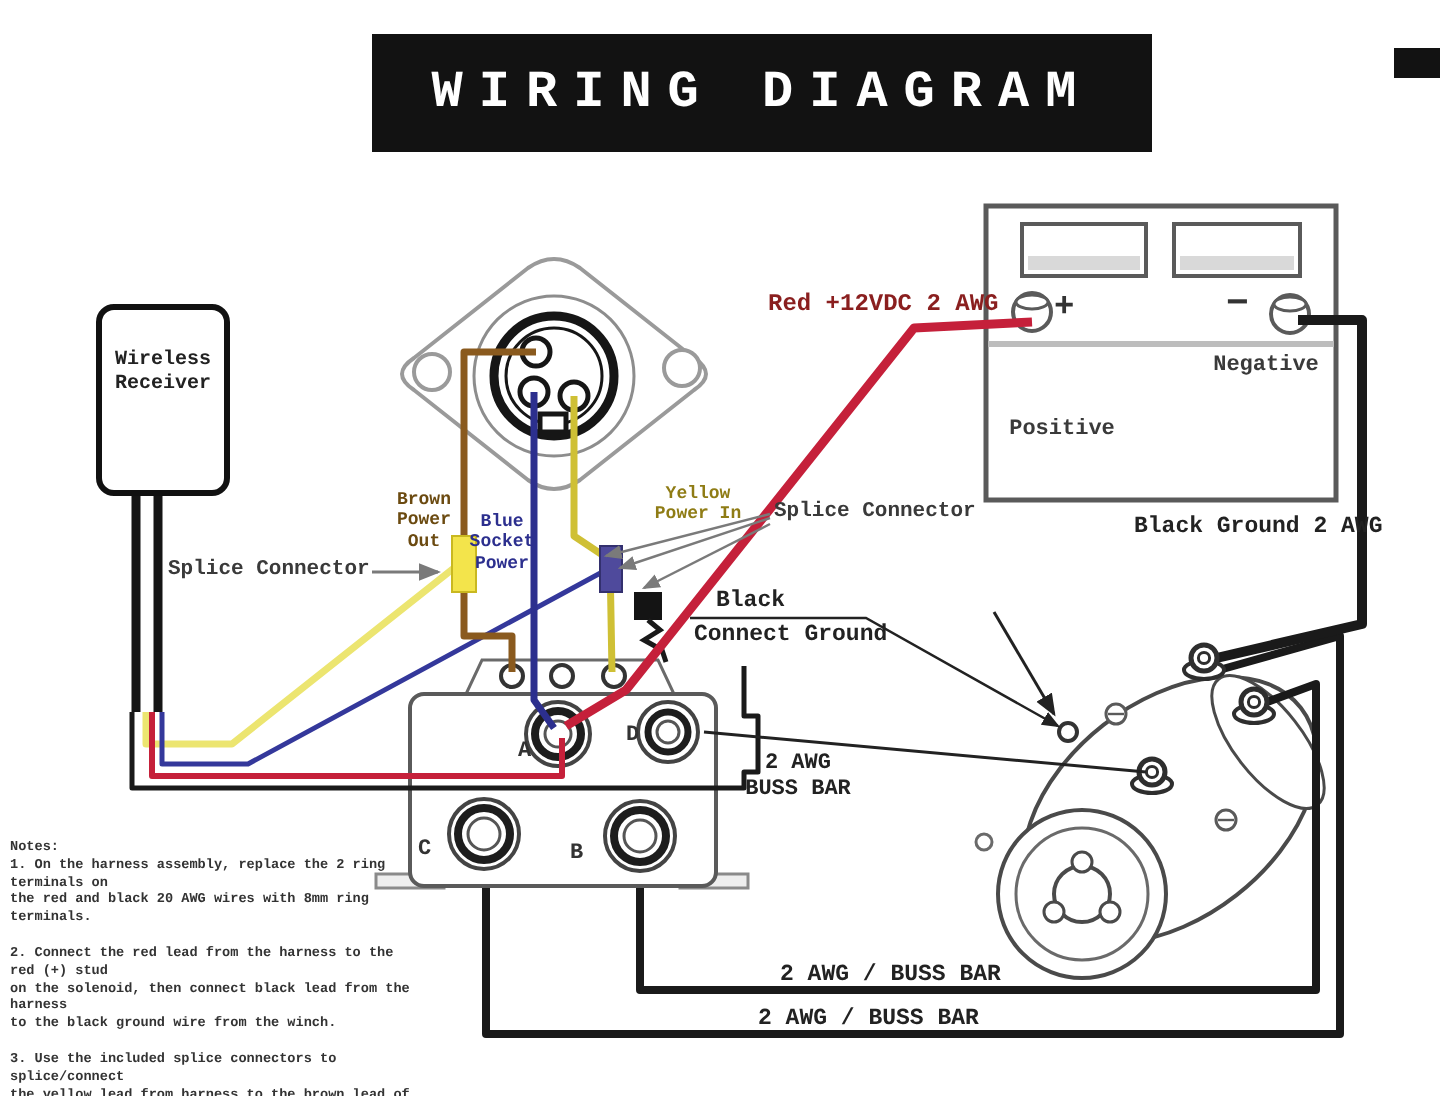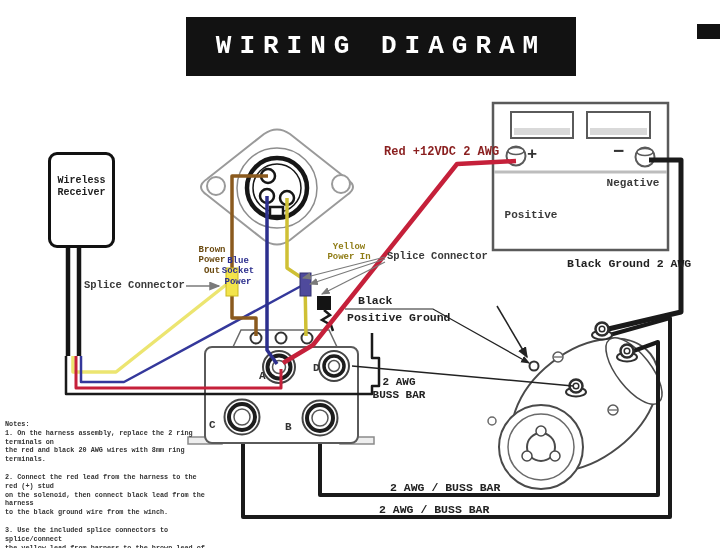--- a/index.html
+++ b/index.html
@@ -167,38 +167,38 @@
   <div id="corner-block"></div>
 
   <div id="receiver-box">
     <span class="lbl">Wireless
 Receiver</span>
   </div>
 
   <div class="lbl c" style="left:191px;top:245px;width:42px;font-size:9px;color:#6b4a10;">Brown
 Power
 Out</div>
-  <div class="lbl c" style="left:218px;top:256px;width:40px;font-size:9px;color:#2c2f8e;">Blue
+  <div class="lbl c" style="left:231px;top:256px;width:40px;font-size:9px;color:#2c2f8e;">Blue
 Socket
 Power</div>
   <div class="lbl c" style="left:284px;top:242px;width:48px;font-size:9px;color:#8f7c15;margin-left:41px;">Yellow
 Power In</div>
 
   <div class="lbl" style="left:84px;top:279px;font-size:10.5px;color:#3a3a3a;">Splice Connector</div>
   <div class="lbl" style="left:387px;top:250px;font-size:10.5px;color:#3a3a3a;">Splice Connector</div>
 
   <div class="lbl" style="left:527px;top:145px;font-size:17px;color:#333;">+</div>
   <div class="lbl" style="left:613px;top:142px;font-size:19px;color:#333;">−</div>
   <div class="lbl c" style="left:504px;top:177px;width:54px;font-size:11px;color:#3a3a3a;margin-top:32px;">Positive</div>
   <div class="lbl c" style="left:605px;top:177px;width:56px;font-size:11px;color:#3a3a3a;">Negative</div>
 
   <div class="lbl" style="left:384px;top:146px;font-size:12px;color:#8a1f1f;">Red +12VDC 2 AWG</div>
   <div class="lbl" style="left:567px;top:257px;font-size:11.5px;">Black Ground 2 AWG</div>
   <div class="lbl" style="left:358px;top:294px;font-size:11.5px;">Black</div>
-  <div class="lbl" style="left:347px;top:311px;font-size:11.5px;">Positive Ground</div>
+  <div class="lbl" style="left:347px;top:311px;font-size:11.5px;">Connect Ground</div>
   <div class="lbl c" style="left:370px;top:352px;width:58px;font-size:11px;line-height:13px;margin-top:24px;">2 AWG
 BUSS BAR</div>
   <div class="lbl" style="left:390px;top:481px;font-size:11.5px;">2 AWG / BUSS BAR</div>
   <div class="lbl" style="left:379px;top:503px;font-size:11.5px;">2 AWG / BUSS BAR</div>
 
   <div class="lbl term-letter" style="left:259px;top:370px;">A</div>
   <div class="lbl term-letter" style="left:313px;top:362px;">D</div>
   <div class="lbl term-letter" style="left:209px;top:419px;">C</div>
   <div class="lbl term-letter" style="left:285px;top:421px;">B</div>
 

